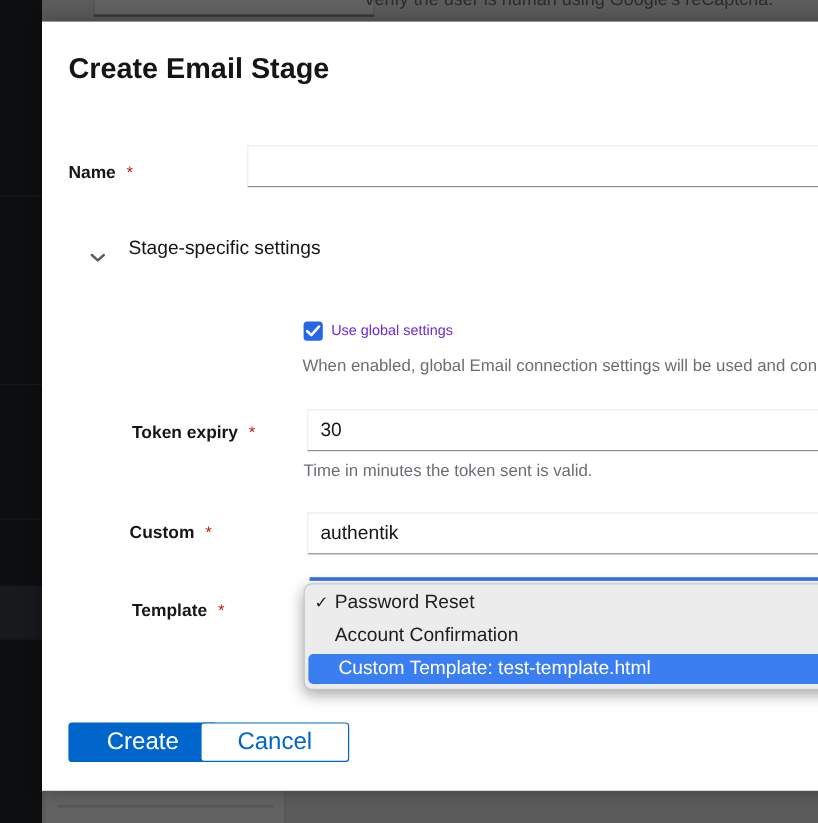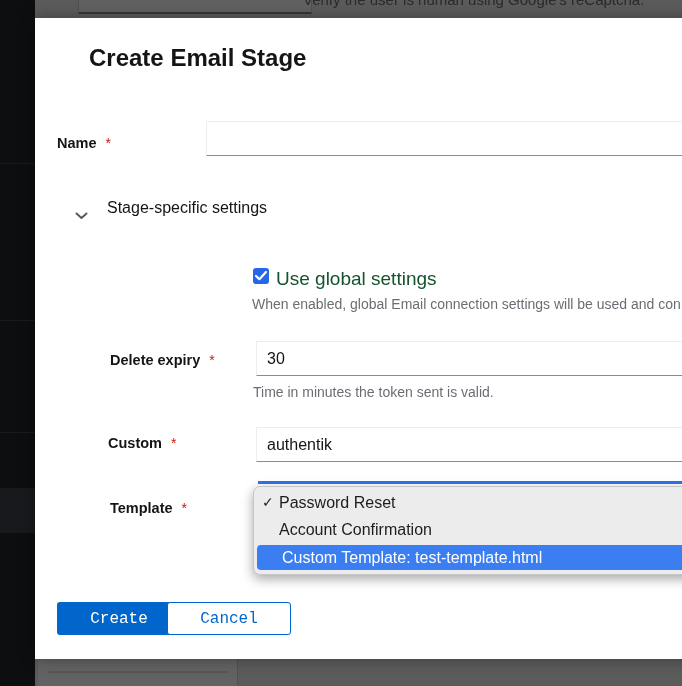--- a/index.html
+++ b/index.html
@@ -31,21 +31,21 @@
   .bg-cell-line { position:absolute; left:10px; top:12px; width:180px; height:2px; background:#dcdcdc; }
   .bg-text-bottom { position:absolute; left:217px; top:7px; font-size:16px; color:#151515; white-space:nowrap; }
 
   .overlay { left:0; top:0; width:682px; height:686px; background:rgba(2,2,2,0.62); z-index:5; }
 
   
   .modal {
     left:35px; top:18px; width:680px; height:641px; background:#ffffff; z-index:10;
     box-shadow:0 0 14px rgba(0,0,0,0.35);
   }
-  .modal-title { position:absolute; left:22px; top:26px; font-size:24px; font-weight:600; color:#151515;margin-left:32px; }
+  .modal-title { position:absolute; left:22px; top:26px; font-size:24px; font-weight:600; color:#151515; }
 
   .form-label { position:absolute; font-size:14.5px; font-weight:700; color:#151515; white-space:nowrap;text-align:center; }
   .required { color:#c9190b; font-size:14px; font-weight:400; margin-left:9px; }
 
   .text-input {
     position:absolute; height:35px; background:#fff;
     border:1px solid #ededed; border-bottom:1px solid #8a8d90;
     font-family:"Liberation Sans", sans-serif; font-size:16px; color:#151515;
     padding:0 10px; outline:none;
   }
@@ -55,29 +55,29 @@
 
   .expander { position:absolute; left:40px; top:181px; height:22px; cursor:pointer; }
   .chev { position:absolute; left:0; top:7px; }
   .expander-label { position:absolute; left:32px; top:0; font-size:16px; color:#151515; white-space:nowrap; }
 
   .checkbox {
     position:absolute; left:218px; top:250px; width:16px; height:16px;
     background:#2667e8; border-radius:3px;
   }
   .checkbox svg { position:absolute; left:2px; top:3px; }
-  .checkbox-label { position:absolute; left:241px; top:250px; font-size:19px; color:#14532d; white-space:nowrap; }
+  .checkbox-label { position:absolute; left:241px; top:250px; font-size:12px; color:#6d28d9; white-space:nowrap; }
   .help-text { position:absolute; font-size:14px; color:#6a6e73; white-space:nowrap; }
   .help-global { left:217px; top:278px; }
   .help-token  { left:218px; top:366px; }
 
   
   .btn {
     position:absolute; top:584px; width:124px; height:33px; border-radius:3px;
-    font-family:Liberation Mono, monospace; font-size:16px;
+    font-family:Liberation Sans, sans-serif; font-size:20px;
     display:flex; align-items:center; justify-content:center; cursor:pointer;
   }
   .btn-create { left:22px; background:#0066cc; color:#ffffff; border:none; }
   .btn-cancel { left:132px; background:#ffffff; color:#0066cc; border:1px solid #0066cc; }
 
   
   .select-focus-line { left:258px; top:481px; width:442px; height:3px; background:#3272ec; z-index:20; }
   .dropdown {
     left:253px; top:486px; width:460px; height:89px; background:#ececec;
     border:1px solid #c6c6c6; border-radius:7px 0 0 7px; z-index:21;
@@ -137,21 +137,21 @@
 
     <div class="checkbox">
       <svg width="12" height="10" viewBox="0 0 12 10">
           <path d="M1 5 L4.4 8.2 L11 1" fill="none" stroke="#ffffff" stroke-width="2.2" stroke-linecap="round" stroke-linejoin="round"></path>
         </svg>
     </div>
     <div class="checkbox-label">Use global settings</div>
     <div class="help-text help-global">When enabled, global Email connection settings will be used and con</div>
 
     <div class="form-label" style="left:75px; top:334px">
-      <span>Delete expiry</span><span class="required">*</span>
+      <span>Token expiry</span><span class="required">*</span>
     </div>
     <input class="text-input input-token" type="text" value="30" style="">
     <div class="help-text help-token">Time in minutes the token sent is valid.</div>
 
     <div class="form-label" style="left:73px; top:417px">
       <span>Custom</span><span class="required">*</span>
     </div>
     <input class="text-input input-subject" type="text" value="authentik" style="">
 
     <div class="form-label" style="left:75px; top:482px">

